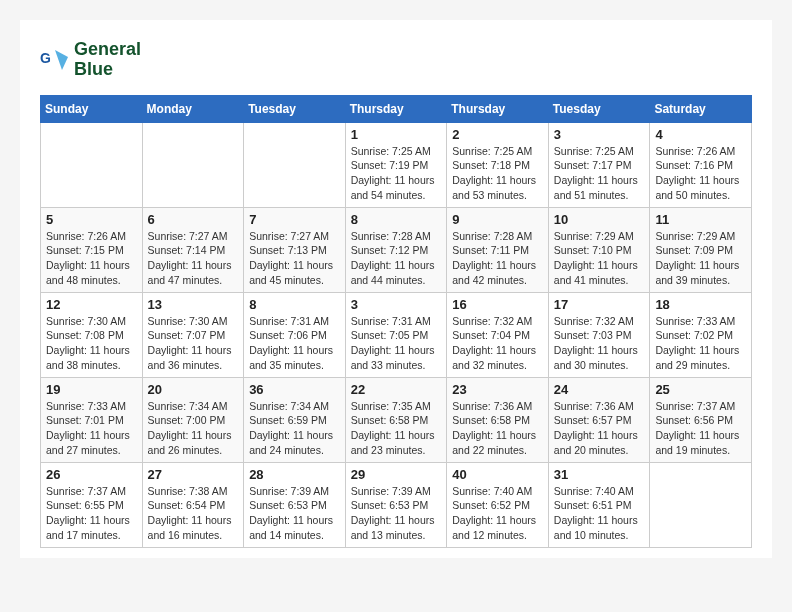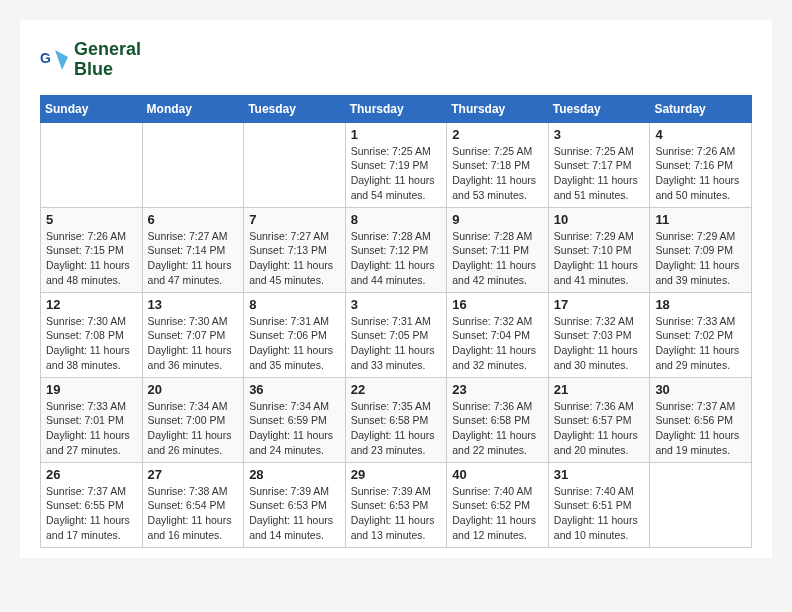--- a/index.html
+++ b/index.html
@@ -217,25 +217,25 @@
 Daylight: 11 hours
 and 24 minutes.</span></td>
           <td><span class="day-num">22</span><span class="day-info" style="white-space: pre-line;">Sunrise: 7:35 AM
 Sunset: 6:58 PM
 Daylight: 11 hours
 and 23 minutes.</span></td>
           <td><span class="day-num">23</span><span class="day-info" style="white-space: pre-line;">Sunrise: 7:36 AM
 Sunset: 6:58 PM
 Daylight: 11 hours
 and 22 minutes.</span></td>
-          <td><span class="day-num">21</span><span class="day-info" style="white-space: pre-line;">Sunrise: 7:36 AM
+          <td><span class="day-num">24</span><span class="day-info" style="white-space: pre-line;">Sunrise: 7:36 AM
 Sunset: 6:57 PM
 Daylight: 11 hours
 and 20 minutes.</span></td>
-          <td><span class="day-num">30</span><span class="day-info" style="white-space: pre-line;">Sunrise: 7:37 AM
+          <td><span class="day-num">25</span><span class="day-info" style="white-space: pre-line;">Sunrise: 7:37 AM
 Sunset: 6:56 PM
 Daylight: 11 hours
 and 19 minutes.</span></td>
         </tr>
         <tr>
           <td><span class="day-num">26</span><span class="day-info" style="white-space: pre-line;">Sunrise: 7:37 AM
 Sunset: 6:55 PM
 Daylight: 11 hours
 and 17 minutes.</span></td>
           <td><span class="day-num">27</span><span class="day-info" style="white-space: pre-line;">Sunrise: 7:38 AM

